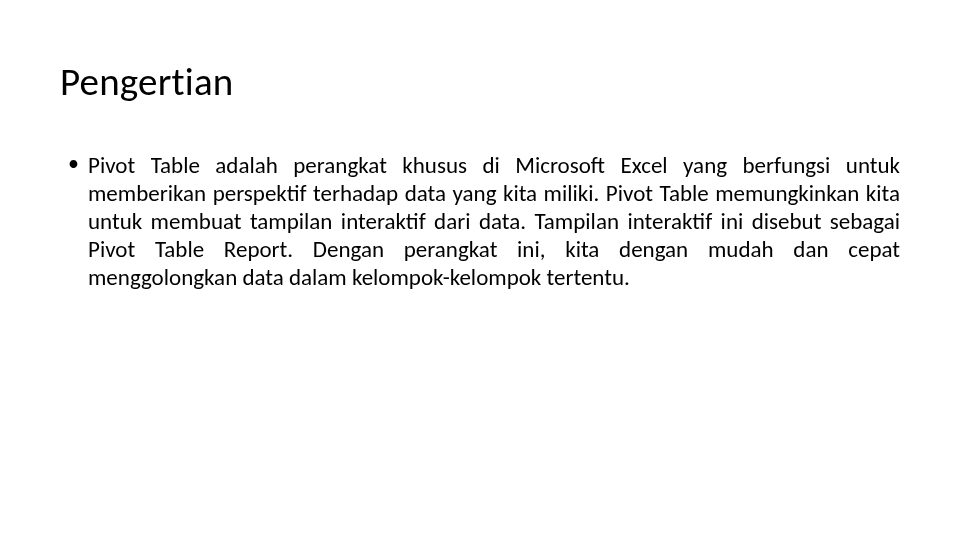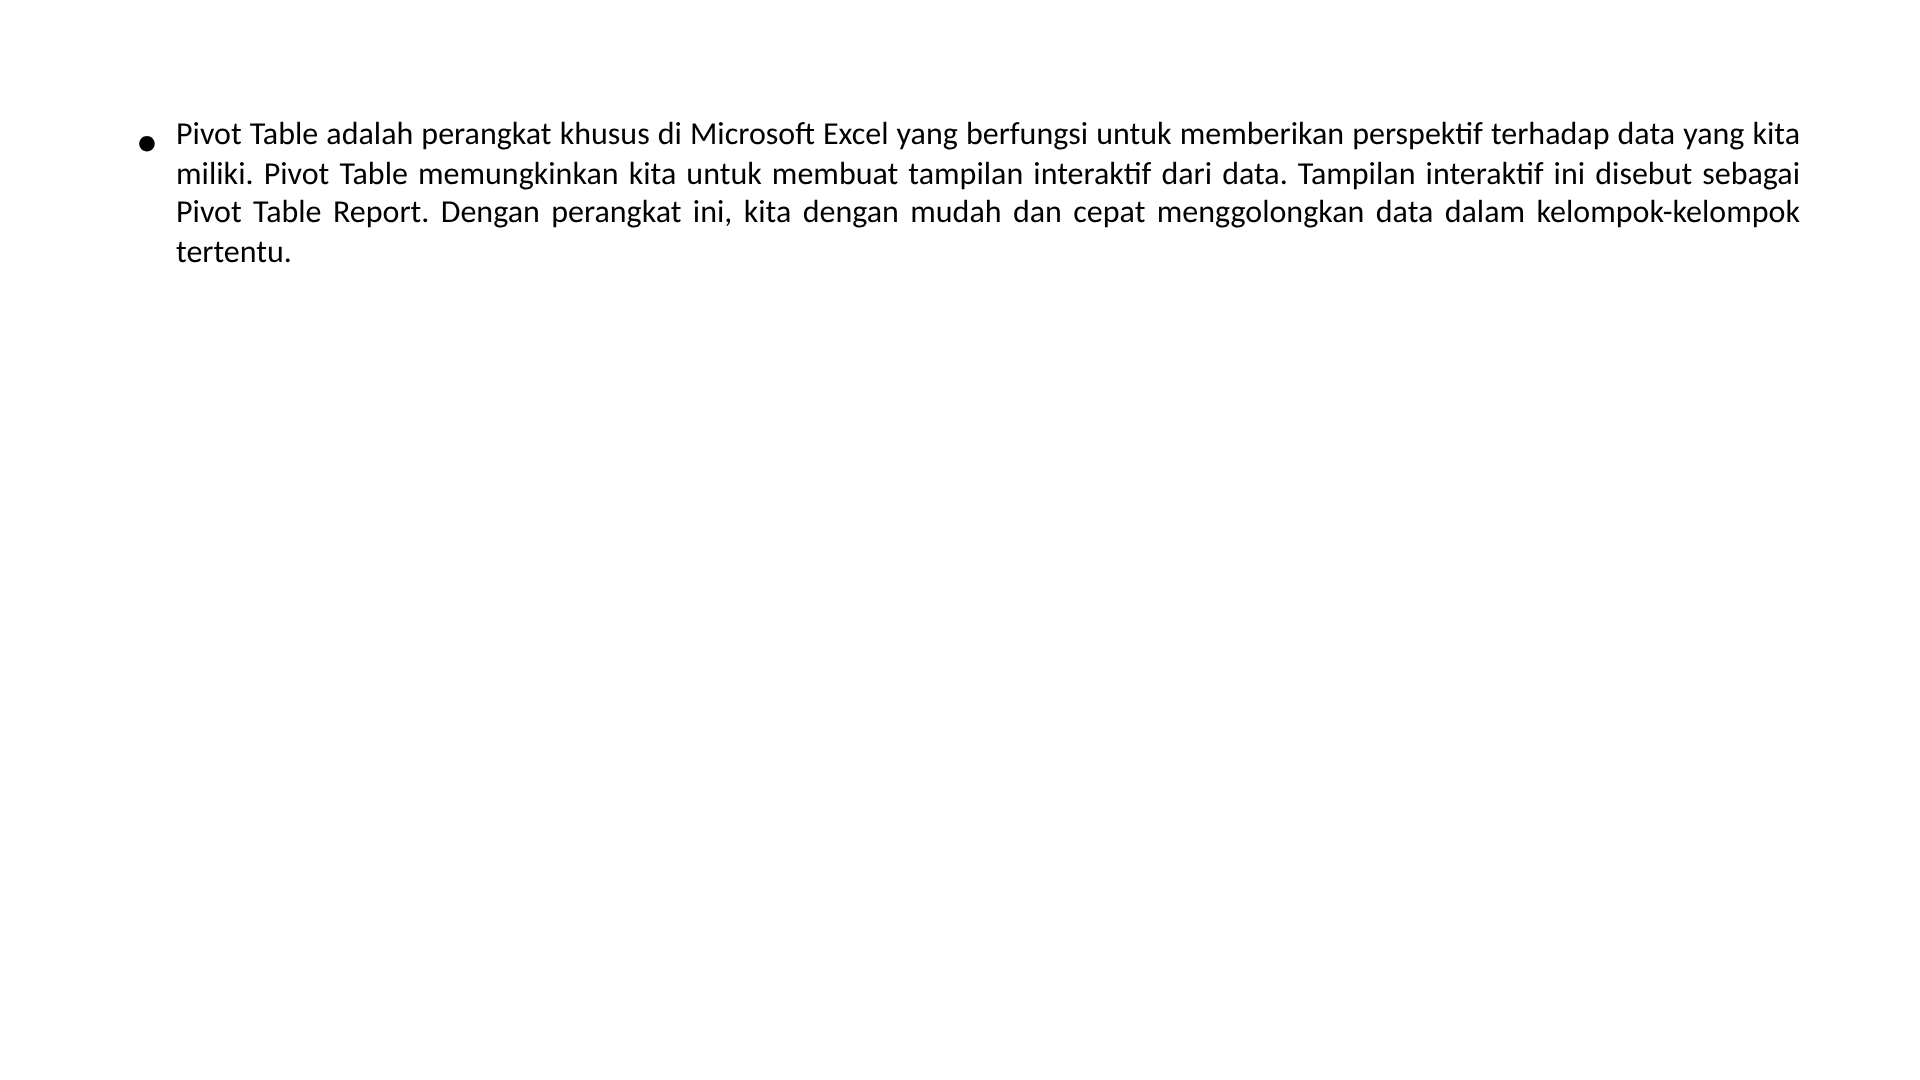--- a/index.html
+++ b/index.html
@@ -17,21 +17,21 @@
     height: 540px;
     padding: 58px 60px 40px 60px;
   }
   .title {
     font-size: 39px;
     font-weight: 400;
     margin: 0 0 46px 0;
     letter-spacing: 0.2px;
   }
   .body {
-    font-size: 16px;
+    font-size: 23px;
     line-height: 1.22;
     text-align: justify;
   }
   ul {
     list-style: none;
     margin: 0;
     padding: 0 0 0 28px;
   }
   li {
     position: relative;
@@ -41,18 +41,19 @@
     position: absolute;
     left: -20px;
     top: 0;
     font-size: 22px;
   }
 </style>
 </head>
 <body>
 
 <div class="slide">
+  <h1 class="title">Pengertian</h1>
   <div class="body">
     <ul>
       <li>Pivot Table adalah perangkat khusus di Microsoft Excel yang berfungsi untuk memberikan perspektif terhadap data yang kita miliki. Pivot Table memungkinkan kita untuk membuat tampilan interaktif dari data. Tampilan interaktif ini disebut sebagai Pivot Table Report. Dengan perangkat ini, kita dengan mudah dan cepat menggolongkan data dalam kelompok-kelompok tertentu.</li>
     </ul>
   </div>
 </div>
 
 </body></html>

